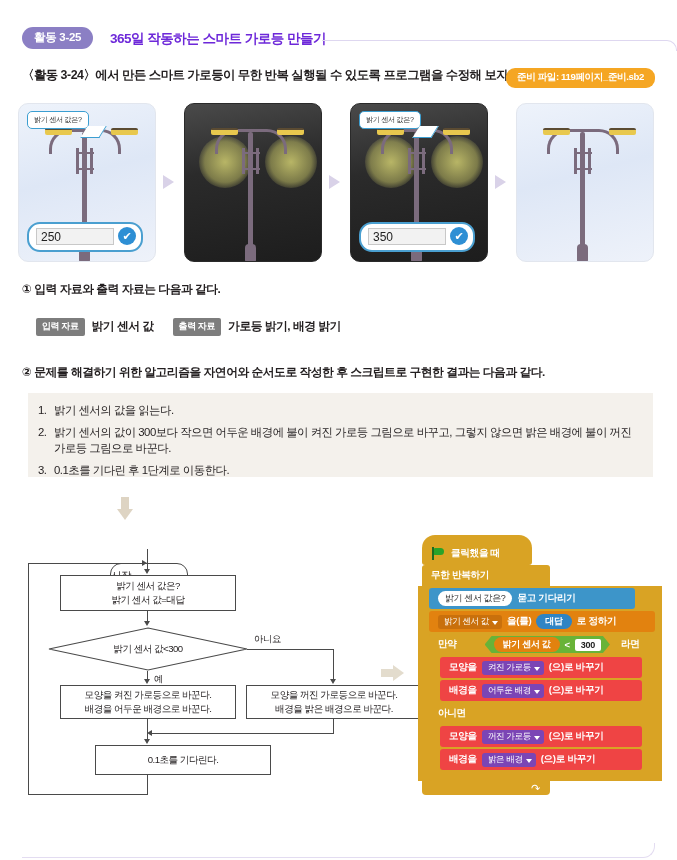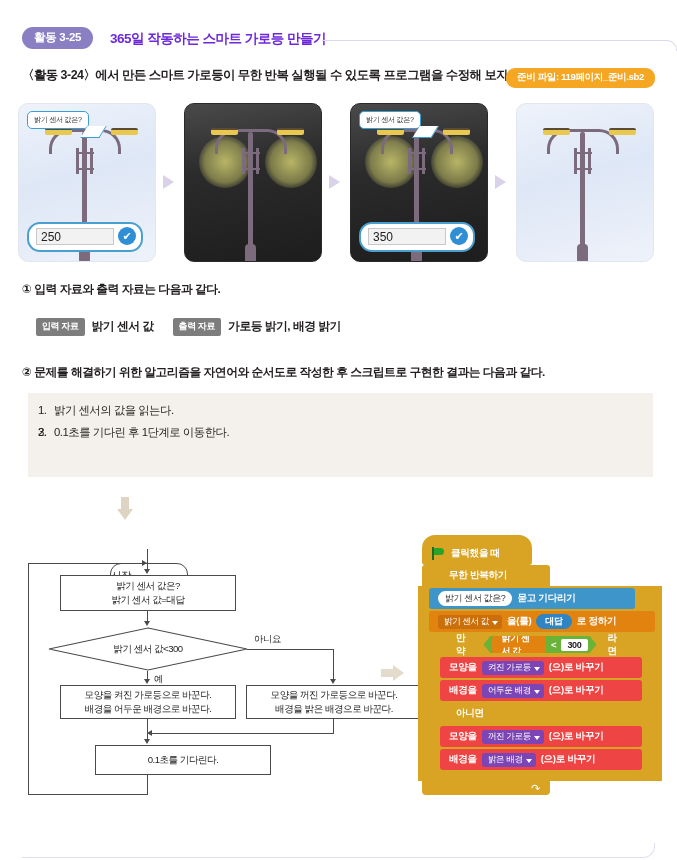--- a/index.html
+++ b/index.html
@@ -209,21 +209,21 @@
   .flag:before{content:"";position:absolute;left:0;top:0;width:2px;height:13px;background:#1f6b1f;}
   .flag:after{content:"";position:absolute;left:2px;top:1px;width:10px;height:7px;background:#29a329;
     border-radius:1px 4px 4px 1px;}
   .ctrl{background:#d9a324;}
   .sens{background:#3d95c9;}
   .data{background:#e2820f;}
   .looks{background:#ef4444;}
 
   .row{height:21px;display:flex;align-items:center;padding:0 9px;gap:5px;
        border-radius:3px;margin-bottom:2px;box-sizing:border-box;}
-  .wrap-head{height:21px;display:flex;align-items:center;padding:0 27px;
+  .wrap-head{height:21px;display:flex;align-items:center;padding:0 9px;
        border-radius:3px 3px 0 0;box-sizing:border-box;}
   .wrap-body{padding:0 0 0 11px;box-sizing:border-box;}
   .wrap-foot{height:9px;border-radius:0 0 3px 3px;}
   .wrap-bottom{height:14px;border-radius:0 0 4px 4px;position:relative;}
   .loop-arrow{position:absolute;right:10px;top:1px;color:#fff;font-size:11px;transform:scaleX(-1);}
 
   .oval-in{
     background:#fff;color:#333;font-weight:normal;
     border-radius:9px;padding:1px 7px;font-size:9px;letter-spacing:-.4px;
   }
@@ -375,20 +375,21 @@
   <div class="para para2">② 문제를 해결하기 위한 알고리즘을 자연어와 순서도로 작성한 후 스크립트로 구현한 결과는 다음과 같다.</div>
 
   <div class="algo">
     <ol>
       <li>
         <span class="num">1.</span>
         <span>밝기 센서의 값을 읽는다.</span>
       </li>
       <li>
         <span class="num">2.</span>
+        <span>밝기 센서의 값이 300보다 작으면 어두운 배경에 불이 켜진 가로등 그림으로 바꾸고, 그렇지 않으면 밝은 배경에 불이 꺼진 가로등 그림으로 바꾼다.</span>
       </li>
       <li>
         <span class="num">3.</span>
         <span>0.1초를 기다린 후 1단계로 이동한다.</span>
       </li>
     </ol>
   </div>
 
   <div class="down-arrow">
     <div class="stem"></div>
@@ -477,21 +478,21 @@
 
         <div class="blk row data" style="width:226px;">
           <span class="drop">밝기 센서 값</span>
           <span>을(를)</span>
           <span class="oval-rep">대답</span>
           <span>로 정하기</span>
         </div>
 
         <div>
           <div class="blk wrap-head ctrl" style="width:222px;gap:6px;">
-            <span style="margin-right:5px;">만약</span>
+            <span style="margin-right:22px;">만약</span>
             <span class="hexa">
               <span class="oval-var">밝기 센서 값</span>
               <span>&lt;</span>
               <span class="num-in">300</span>
             </span>
             <span style="margin-left:5px;">라면</span>
           </div>
 
           <div class="ctrl wrap-body" style="width:222px;padding-top:2px;">
             <div class="blk row looks" style="width:202px;">

